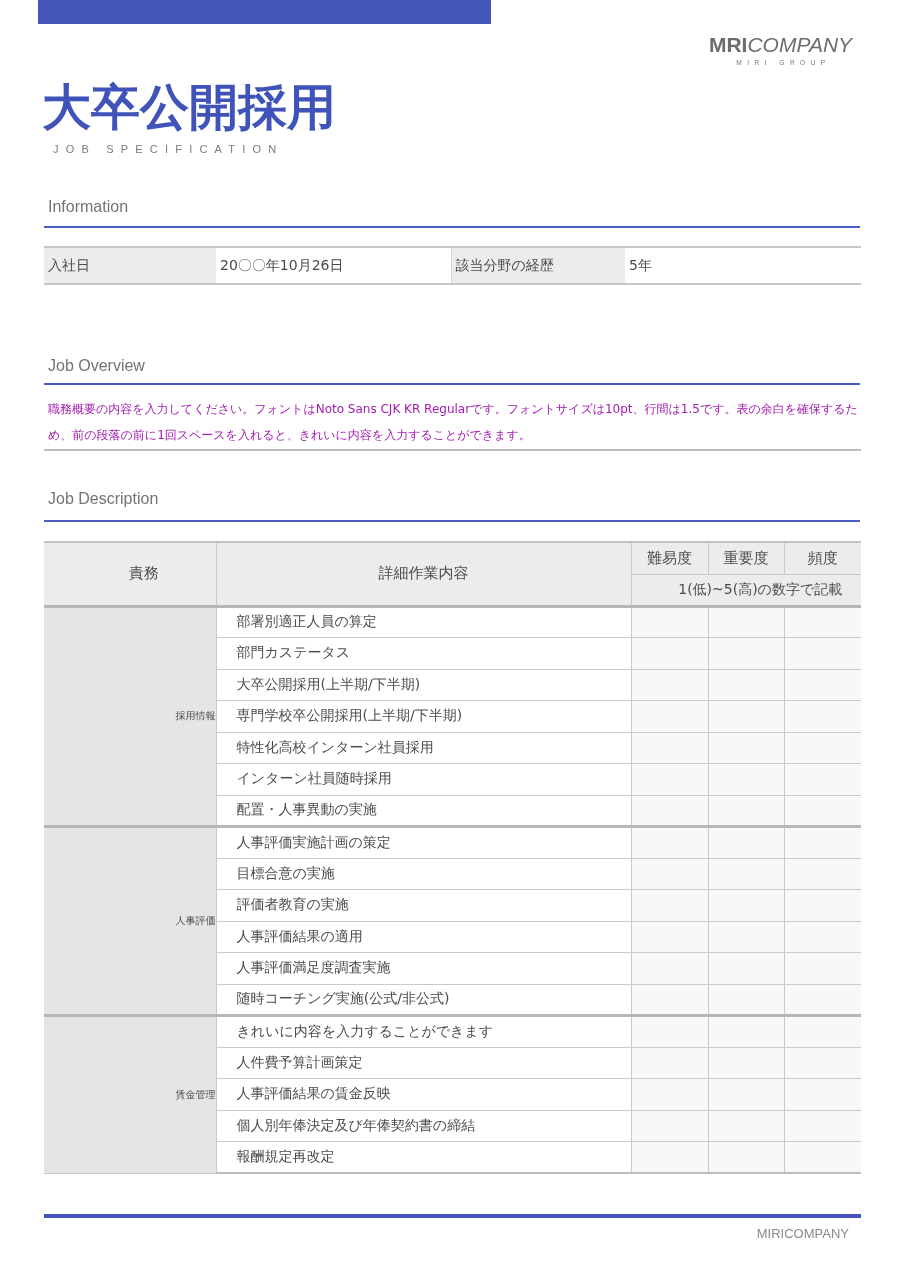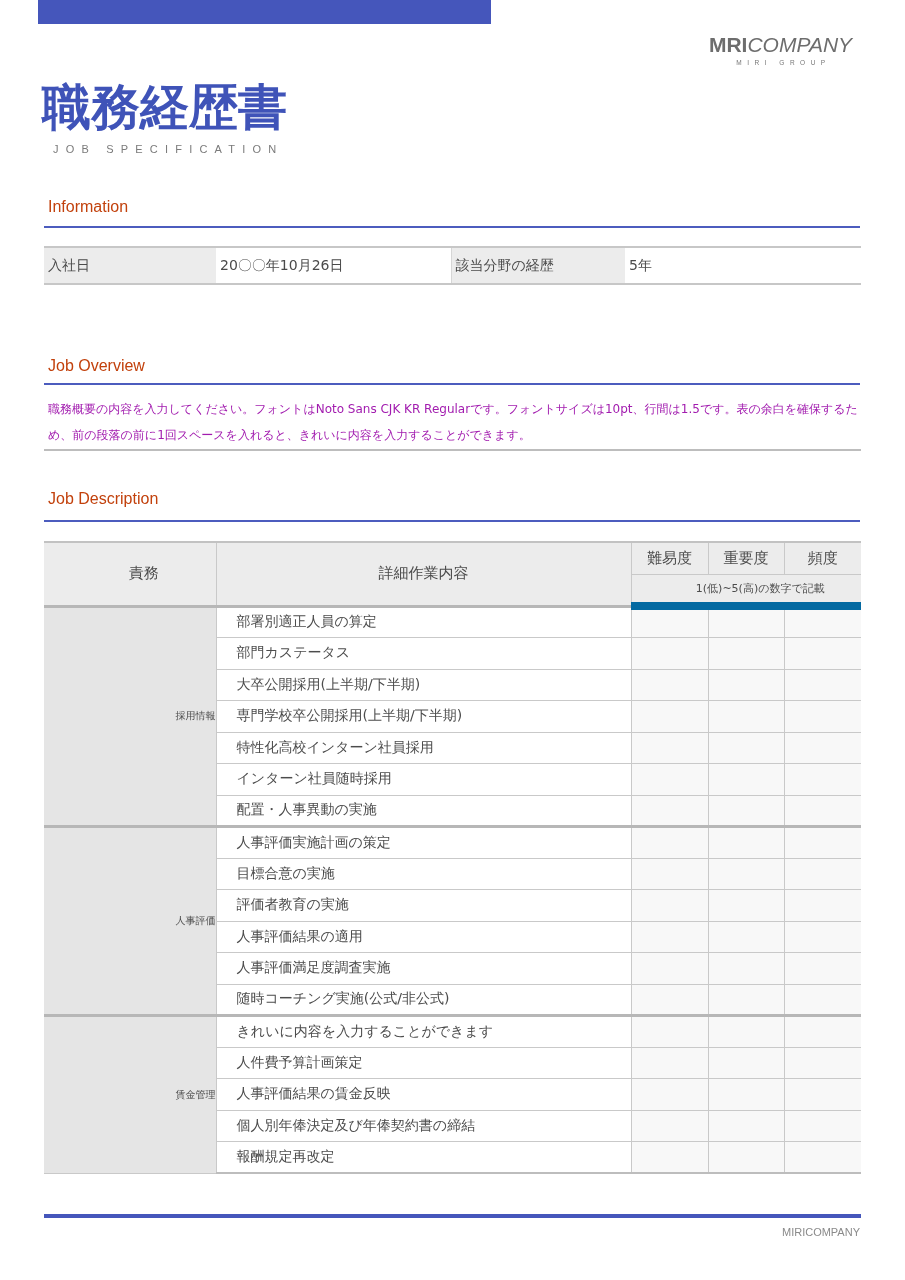--- a/index.html
+++ b/index.html
@@ -10,61 +10,61 @@
 
   .logo { position: absolute; left: 698px; top: 32px; width: 165px; height: 40px; text-align: center; }
   .logo-main { font-family: "Liberation Sans", sans-serif; font-size: 21px; color: #6d6d6d; letter-spacing: 0px; line-height: 26px; white-space: nowrap; text-align: center; }
   .logo-main .mri { font-weight: bold; }
   .logo-main .company { font-style: italic; }
   .logo-sub { font-family: "Liberation Sans", sans-serif; font-size: 6.5px; letter-spacing: 5.5px; color: #777; margin-top: 1px; padding-left: 6px; }
 
   .doc-title { position: absolute; left: 42px; top: 78px; font-size: 49px; font-weight: bold; color: #3f53b8; letter-spacing: 0px; line-height: 60px; }
   .doc-subtitle { position: absolute; left: 53px; top: 143px; font-size: 11px; letter-spacing: 7.2px; color: #7a7a7a; font-family: "Liberation Sans", sans-serif; }
 
-  .section-heading { position: absolute; left: 48px; font-size: 16px; color: #c2410c; font-family: "Liberation Sans", sans-serif; }
+  .section-heading { position: absolute; left: 48px; font-size: 16px; color: #737373; font-family: "Liberation Sans", sans-serif; }
   .section-rule { position: absolute; left: 44px; width: 816px; height: 2px; background: #4c5cbe; }
 
   
   .info-table { position: absolute; left: 44px; top: 246px; width: 817px; border-collapse: collapse; font-size: 14px; }
   .info-table td { height: 37px; padding: 0 4px; border-top: 2px solid #c7c7c7; border-bottom: 2px solid #c7c7c7; color: #4a4a4a; vertical-align: middle; }
   .info-table td.label { background: #ececec; }
   .info-table td.value { background: #ffffff; }
   .info-table td.label.second { border-left: 1px solid #d6d6d6; }
 
   .overview-text { position: absolute; left: 48px; top: 396px; width: 815px; font-size: 12px; line-height: 26px; color: #a21caf; }
   .overview-rule { position: absolute; left: 44px; top: 449px; width: 817px; height: 2px; background: #bdbdbd; }
 
   
   .jd-table { position: absolute; left: 44px; top: 541px; width: 817px; border-collapse: collapse; font-size: 14px; table-layout: fixed; }
   .jd-table th, .jd-table td { border: 1px solid #c9c9c9; color: #4c4c4c; }
   .jd-table thead th { background: #ececec; font-weight: normal; font-size: 15px; }
   .jd-table thead tr:first-child th { border-top: 2px solid #c2c2c2; height: 32px; }
-  .jd-table thead tr:nth-child(2) th { height: 32px; font-size: 11px; border-bottom: 8px solid #0369a1; }
+  .jd-table thead tr:nth-child(2) th { height: 32px; font-size: 14px; border-bottom: 2px solid #0369a1; }
   .jd-table td.duty { background: #e5e5e5; text-align: right; font-size: 10px; border-left: none; }
   .jd-table td.task { background: #ffffff; padding-left: 20px; height: 31.5px; text-align: left; white-space: nowrap; }
   .jd-table td.score { background: #f8f8f8; }
   .jd-table tr.group-start td { border-top: 3px solid #b7b7b7; }
   .jd-table tbody tr:last-child td { border-bottom: 2px solid #bdbdbd; }
   .jd-table th:first-child { border-left: none; padding-left: 28px; }
   .jd-table th:last-child, .jd-table td:last-child { border-right: none; }
 
   .footer-rule { position: absolute; left: 44px; top: 1214px; width: 817px; height: 4px; background: #4556bb; }
-  .footer-text { position: absolute; right: 45px; top: 1226px; font-size: 11px; color: #8a8a8a; font-family: "Liberation Sans", sans-serif; }
+  .footer-text { position: absolute; right: 56px; top: 1226px; font-size: 13px; color: #8a8a8a; font-family: "Liberation Sans", sans-serif; }
 </style>
 </head>
 <body>
 
 <div class="top-bar"></div>
 
 <div class="logo">
   <div class="logo-main"><span class="mri">MRI</span><span class="company">COMPANY</span></div>
   <div class="logo-sub">MIRI GROUP</div>
 </div>
 
-<h1 class="doc-title">職務経歴書</h1>
+<h1 class="doc-title">大卒公開採用</h1>
 <div class="doc-subtitle">JOB SPECIFICATION</div>
 
 <div class="section-heading" style="top:198px;">Information</div>
 <div class="section-rule" style="top:226px;"></div>
 
 <table class="info-table">
   <colgroup>
     <col style="width:172px">
       <col style="width:235px">
       <col style="width:174px">

